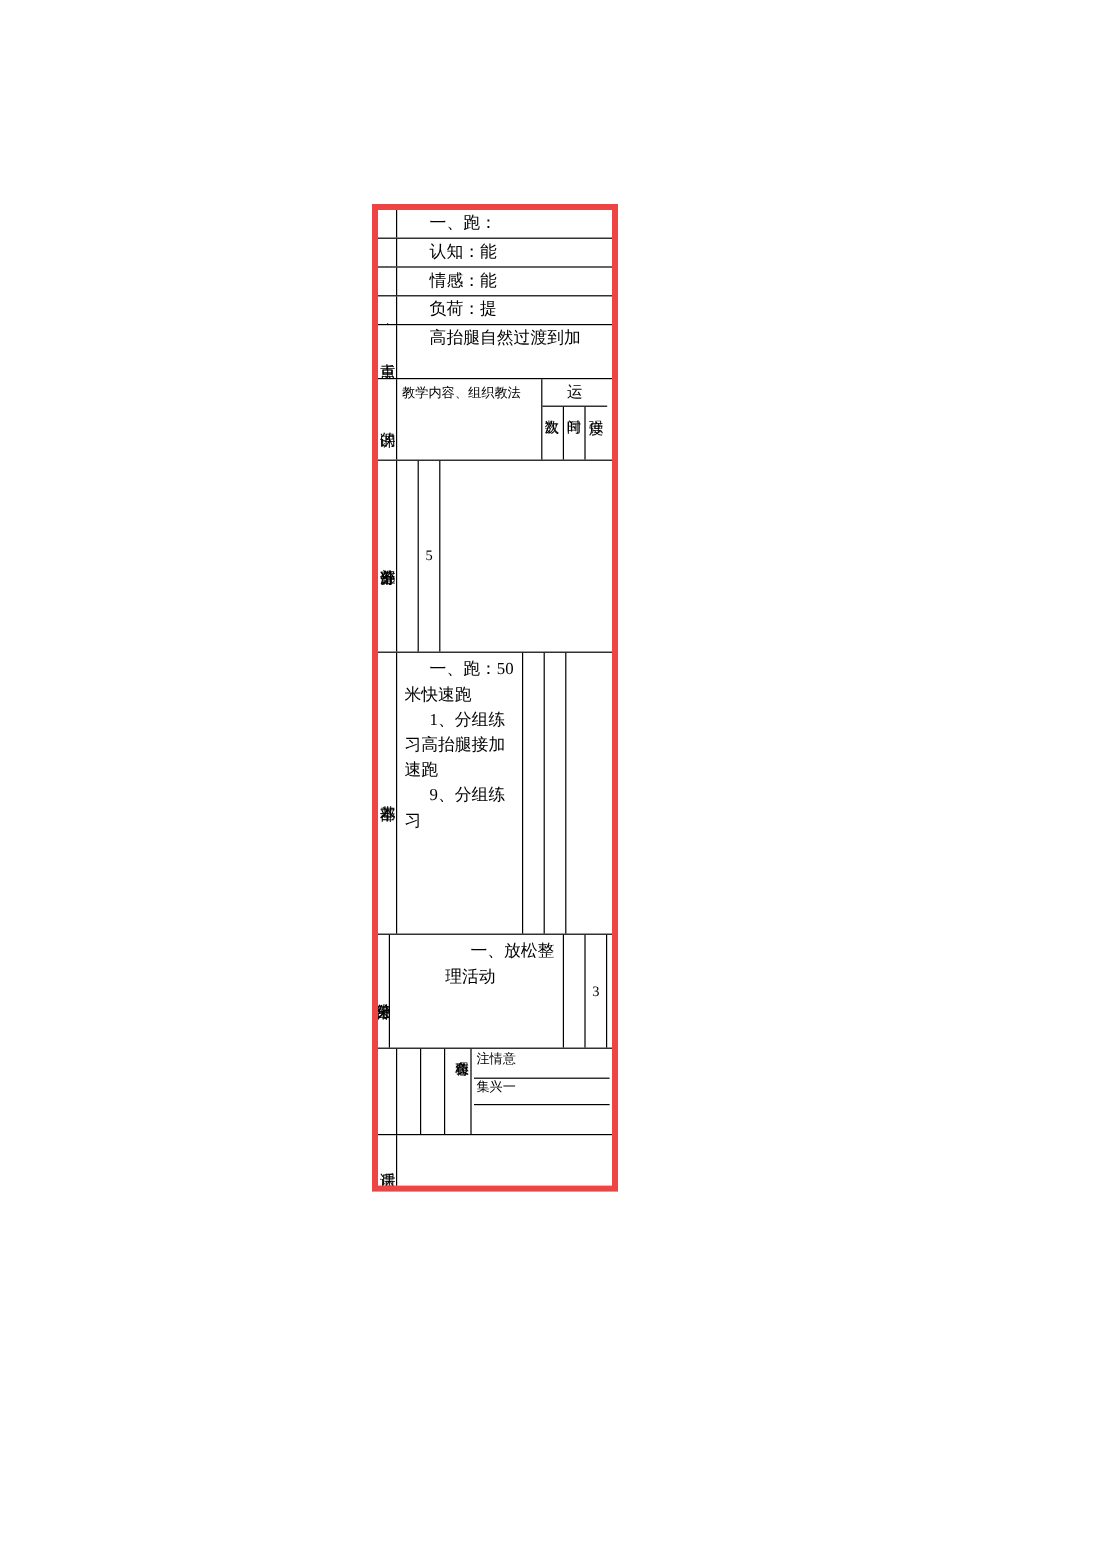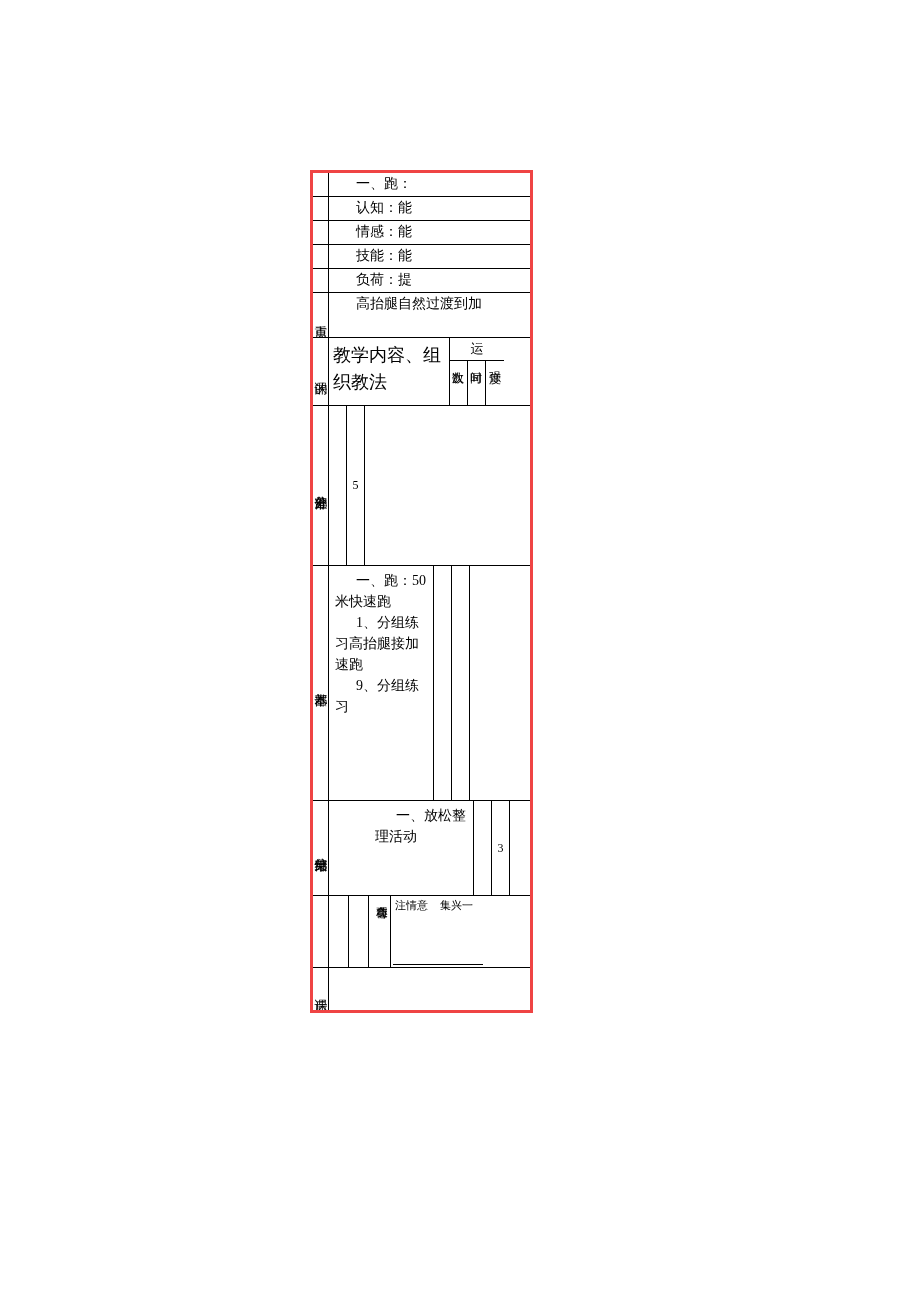--- a/index.html
+++ b/index.html
@@ -13,22 +13,22 @@
       font-size: 14px;
       color: #000;
       width: 920px;
       height: 1302px;
       position: relative;
     }
     .table-container {
       position: absolute;
       left: 310px;
       top: 170px;
-      width: 223px;
-      border: 3px solid #ef4444;
+      width: 205px;
+      border: 5px solid #ef4444;
     }
     .row {
       border-bottom: 1px solid #000;
       display: flex;
       align-items: stretch;
     }
     .row:last-child {
       border-bottom: none;
     }
     .left-col {
@@ -97,33 +97,33 @@
       border-right: 1px solid #000;
       font-size: 11px;
       padding: 2px;
       overflow: hidden;
       line-height: 1.2;
     }
     .gcol:last-child { border-right: none; }
     .gcol1 { width: 20px; }
     .gcol2 { width: 20px; }
     .gcol3 { width: 22px; writing-mode: vertical-rl; text-orientation: upright; }
-    .gcol4 { width: 40px; display:flex; flex-direction:row; }
+    .gcol4 { width: 40px; display:flex; flex-direction:column; }
     .gcol4 .grow { border-bottom: 1px solid #000; flex:1; padding: 1px 2px; }
     .gcol4 .grow:last-child { border-bottom: none; }
     .r7-header {
       display: flex;
       height: 100%;
       align-items: stretch;
     }
     .r7-cell1 {
       width: 121px;
       border-right: 1px solid #000;
       padding: 4px;
-      font-size: 18px;
+      font-size: 11px;
       line-height: 1.5;
     }
     .r7-cell2 {
       flex: 1;
       display: flex;
       flex-direction: column;
     }
     .r7-top {
       border-bottom: 1px solid #000;
       padding: 2px;
@@ -174,24 +174,20 @@
   <div class="row r2">
     <div class="left-col">学</div>
     <div class="content-col indent">认知：能</div>
   </div>
 
   <div class="row r3">
     <div class="left-col"></div>
     <div class="content-col indent">情感：能</div>
   </div>
 
-  <div class="row r4">
-    <div class="left-col"></div>
-    <div class="content-col indent">技能：能</div>
-  </div>
 
   <div class="row r5">
     <div class="left-col">本</div>
     <div class="content-col indent">负荷：提</div>
   </div>
 
   <div class="row r6">
     <div class="left-col">重点</div>
     <div class="content-col indent">高抬腿自然过渡到加</div>
   </div>

